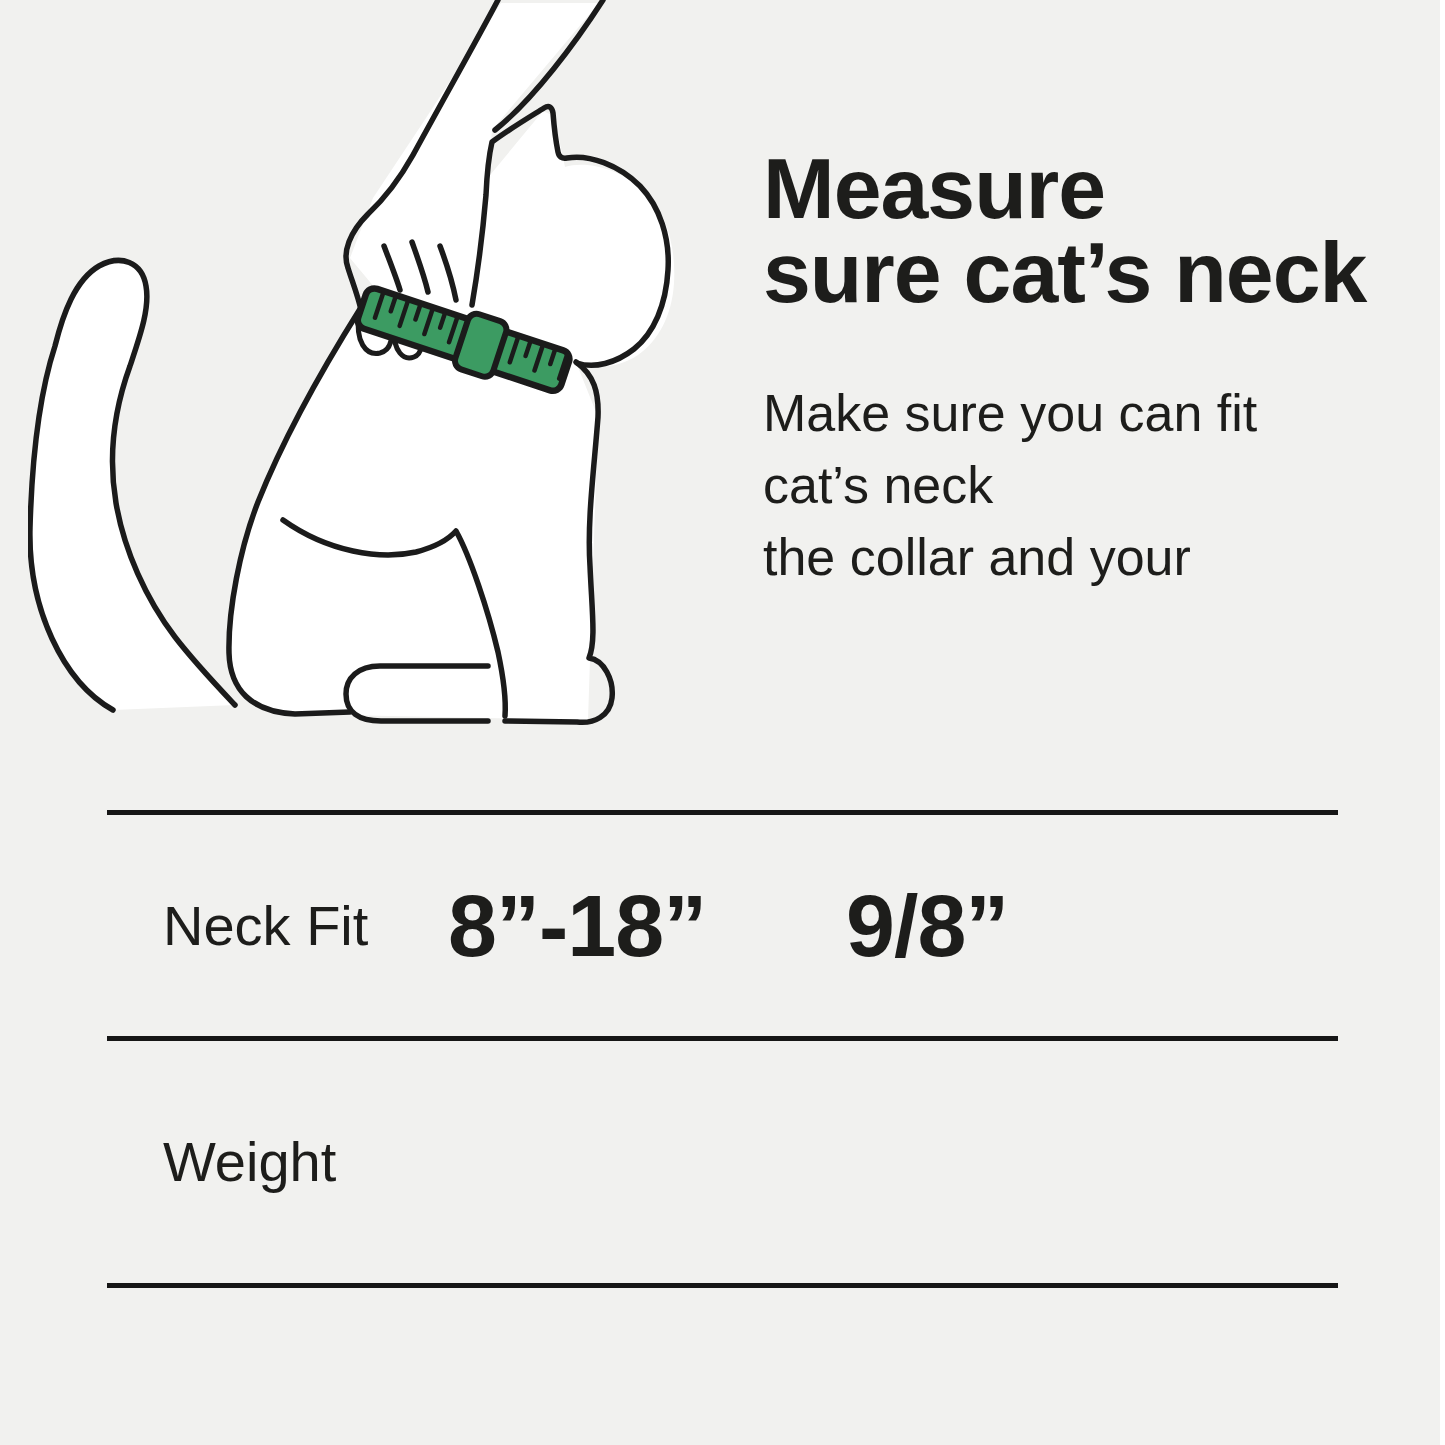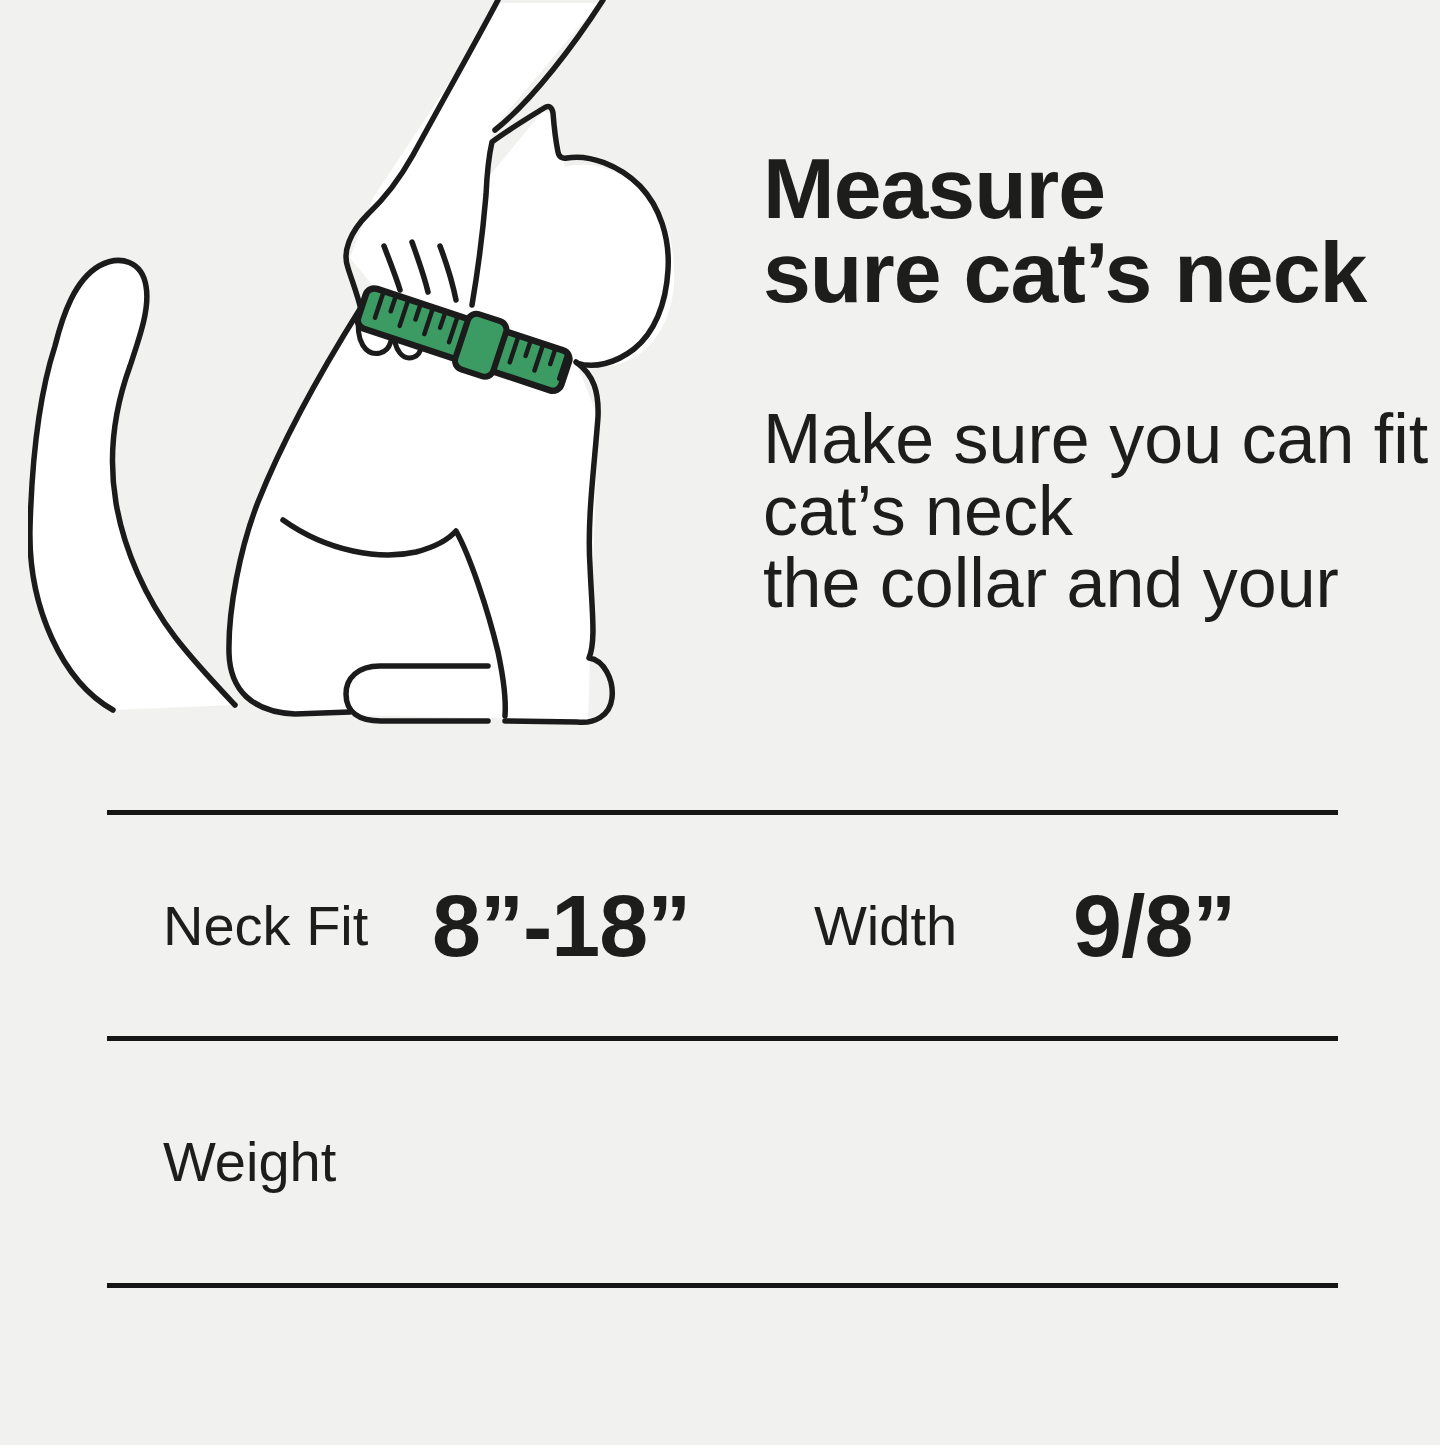--- a/index.html
+++ b/index.html
@@ -25,33 +25,34 @@
   }
   .hero{
     position:absolute;left:763px;top:146px;width:620px;
   }
   .hero h1{
     font-size:86px;font-weight:700;line-height:0.98;
     letter-spacing:-1px;color:var(--text);
   }
   .hero h1 span{display:block;white-space:nowrap;}
   .hero .subtitle{
-    margin-top:88px;
-    font-size:70px;font-weight:400;line-height:72px;
+    margin-top:62px;
+    font-size:52px;font-weight:400;line-height:72px;
   }
   .hero .subtitle span{display:block;white-space:nowrap;}
   .spec-table{
     position:absolute;left:107px;top:810px;width:1231px;
   }
   .spec-row{
     display:grid;
     grid-template-columns:269px 382px 259px 1fr;
     align-items:center;
     border-top:5px solid var(--rule);
     padding-left:56px;
+    gap:16px;
   }
   .spec-row.r1{height:226px;}
   .spec-row.r2{height:247px;}
   .spec-table{border-bottom:5px solid var(--rule);}
   .spec-label{
     font-size:56px;font-weight:400;line-height:1.1;color:var(--text);
   }
   .spec-value{
     font-size:88px;font-weight:700;letter-spacing:-1px;color:var(--text);
     white-space:nowrap;
@@ -134,21 +135,20 @@
       <span>Make sure you can fit</span>
       <span>cat’s neck</span>
       <span>the collar and your</span>
     </div>
   </div>
 
   <div class="spec-table">
     <div class="spec-row r1">
       <div class="spec-label">Neck Fit</div>
       <div class="spec-value">8”-18”</div>
-      <div class="spec-label">Width</div>
       <div class="spec-value">9/8”</div>
     </div>
     <div class="spec-row r2">
       <div class="spec-label">Weight</div>
     </div>
   </div>
 
 </div>
 
 </body></html>

